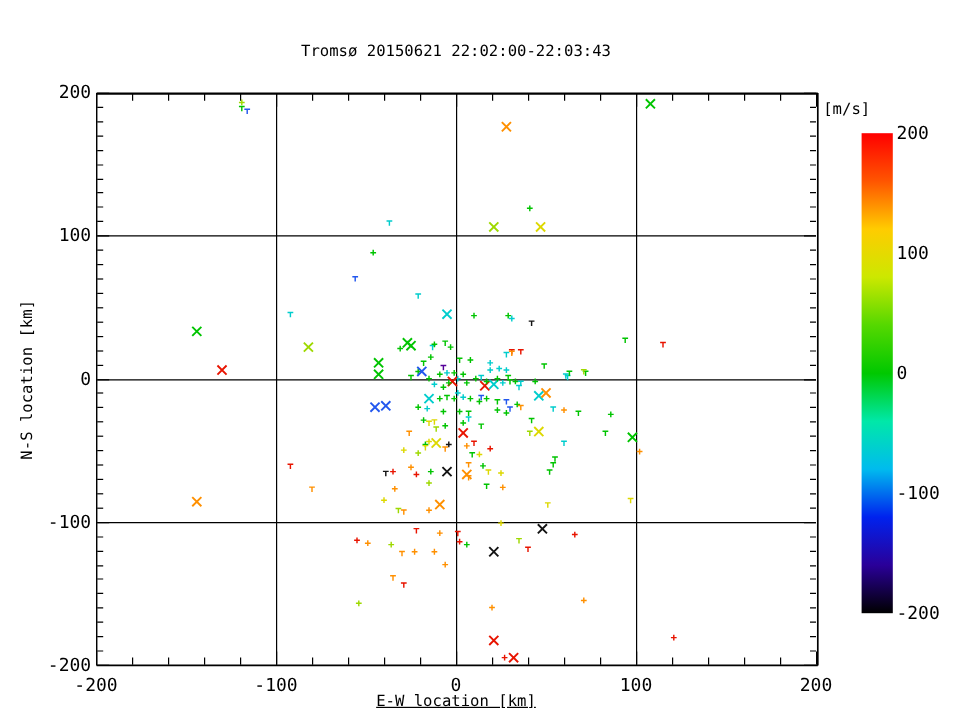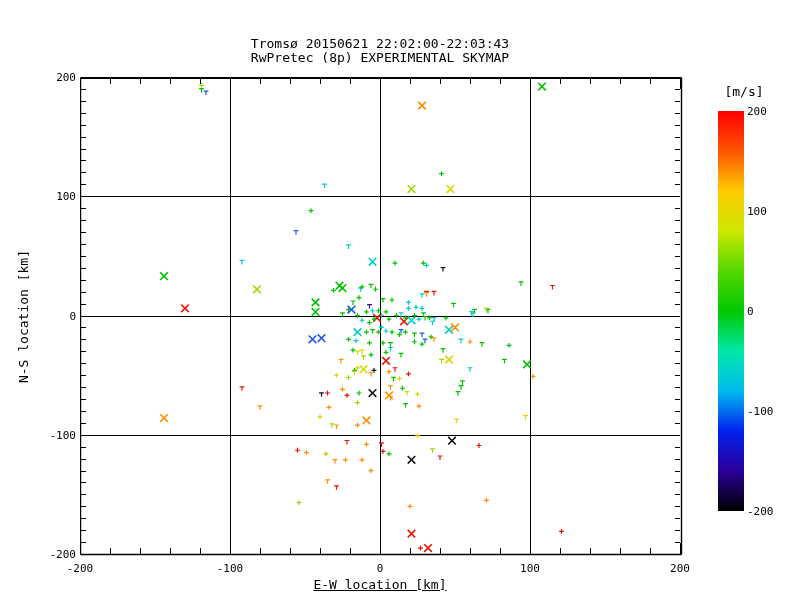--- a/index.html
+++ b/index.html
@@ -1,37 +1,36 @@
 <!DOCTYPE html>
 <html><head>
 <meta charset="utf-8">
 <style>
   html,body{margin:0;padding:0;background:#ffffff;}
   #screen{position:relative;width:800px;height:600px;background:#ffffff;overflow:hidden;
           font-family:"DejaVu Sans Mono","Liberation Mono",monospace;color:#000;margin-top:21px;}
   .title-block{position:absolute;left:80px;top:16px;width:600px;text-align:center;line-height:14px;}
   .title-line{font-size:13px;white-space:pre;}
   #plot-svg{position:absolute;left:80px;top:56px;}
-  .tick-label{position:absolute;font-size:11px;white-space:pre;}
+  .tick-label{position:absolute;font-size:15px;white-space:pre;}
   .xlab{transform:translateX(-50%);}
   .ylab{width:46px;text-align:right;transform:translateY(-50%);}
   .cblab{transform:translateY(-50%);}
   .x-title{position:absolute;left:80px;top:556px;width:600px;text-align:center;font-size:13px;text-decoration:underline;}
   .y-title{position:absolute;left:-62px;top:288px;width:170px;text-align:center;font-size:13px;
            transform:rotate(-90deg);transform-origin:center;}
   #colorbar{position:absolute;left:718px;top:90px;width:26px;height:400px;}
-  .cbar-unit{position:absolute;left:706px;top:63px;width:76px;text-align:center;font-size:13px;}
+  .cbar-unit{position:absolute;left:686px;top:63px;width:76px;font-size:13px;}
 </style>
 </head>
 <body>
 
 <div id="screen">
   <div class="title-block">
     <div class="title-line">Tromsø 20150621 22:02:00-22:03:43</div>
-    <div class="title-line">RwPretec (8p) EXPERIMENTAL SKYMAP</div>
   </div>
 
   <svg id="plot-svg" width="603" height="479" viewBox="0 0 603 479">
       <line x1="0.5" y1="0.5" x2="601.5" y2="0.5" stroke="#000" stroke-width="3"></line>
       <line x1="0.5" y1="477.5" x2="601.5" y2="477.5" stroke="#000" stroke-width="1.4"></line>
       <line x1="0.5" y1="0.5" x2="0.5" y2="477.5" stroke="#000" stroke-width="1.4"></line>
       <line x1="601.5" y1="0.5" x2="601.5" y2="477.5" stroke="#000" stroke-width="1.4"></line>
       <line x1="150.5" y1="1" x2="150.5" y2="477" stroke="#000" stroke-width="1"></line>
       <line x1="1" y1="358.5" x2="600" y2="358.5" stroke="#000" stroke-width="1"></line>
       <line x1="300.5" y1="1" x2="300.5" y2="477" stroke="#000" stroke-width="1"></line>

